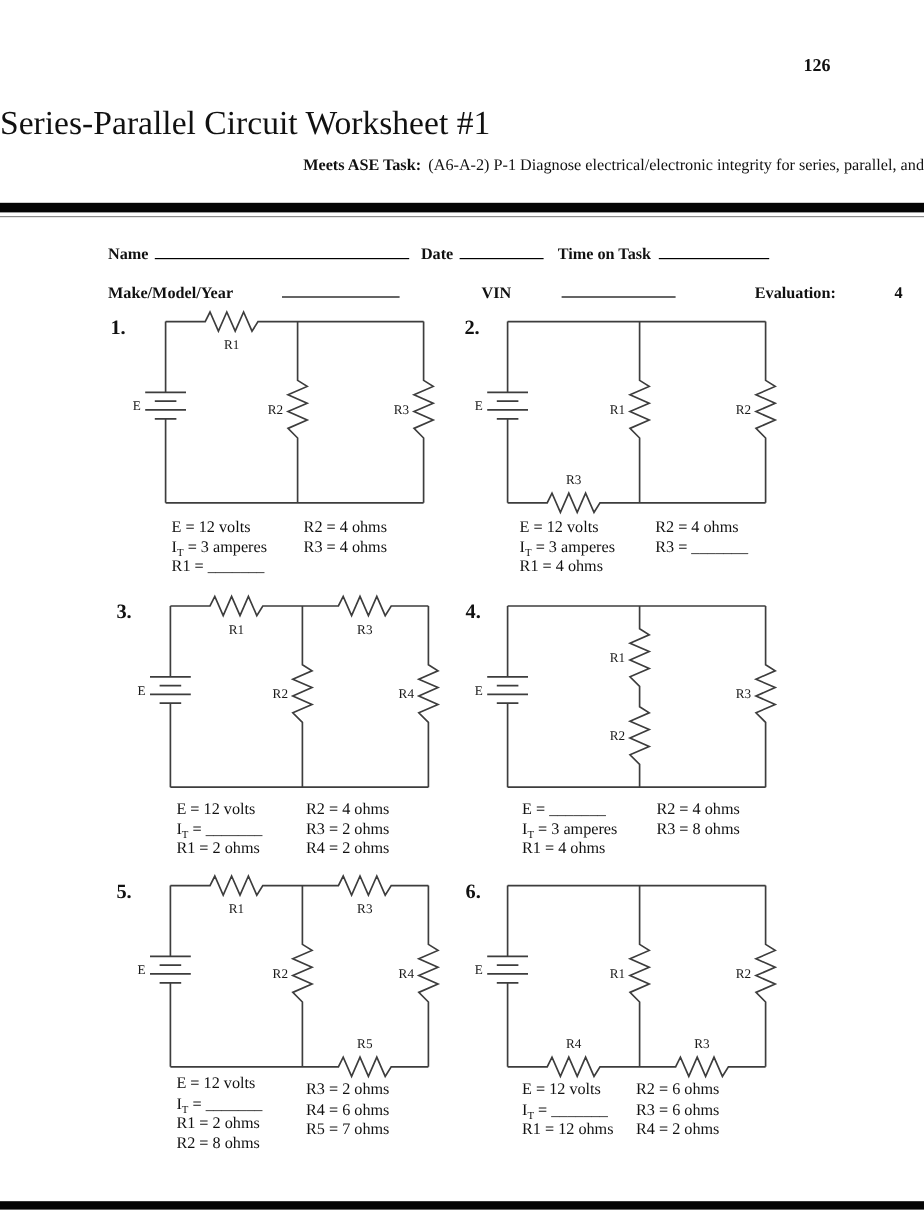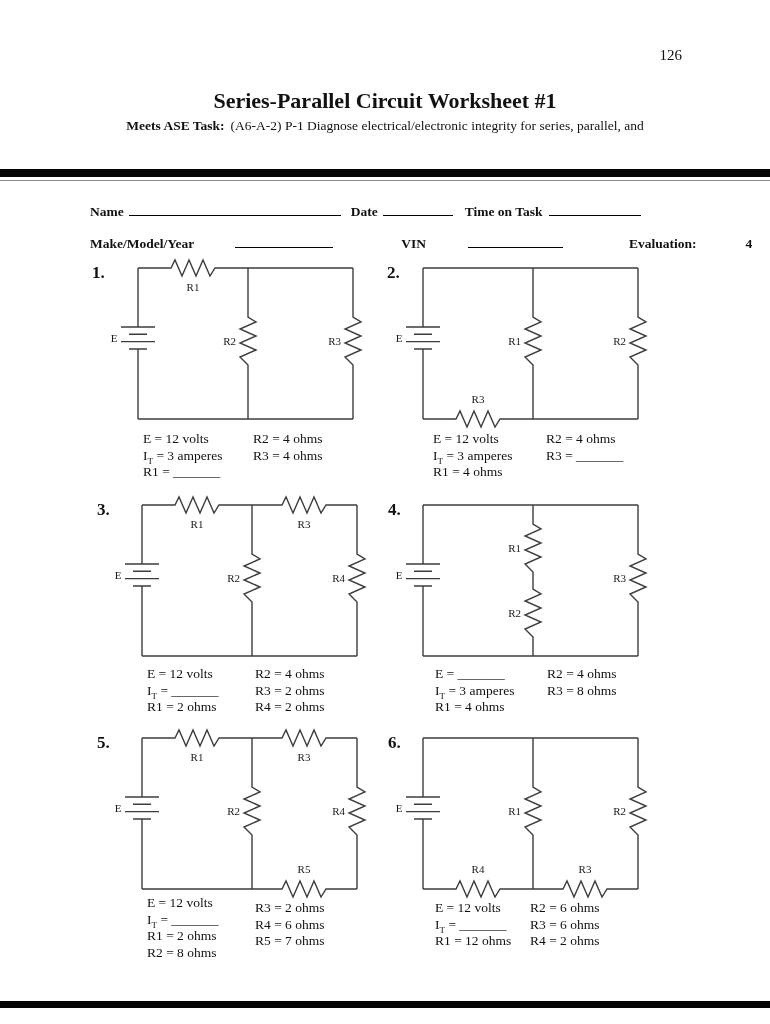--- a/index.html
+++ b/index.html
@@ -1,21 +1,21 @@
 <!DOCTYPE html>
 <html><head>
 <meta charset="utf-8">
 <style>
   html,body{margin:0;padding:0;background:#fff;}
   .page{position:relative;width:770px;height:1024px;background:#ffffff;overflow:hidden;
         font-family:"Liberation Serif",serif;color:#111;}
   .abs{position:absolute;}
-  .pagenum{top:47px;right:88px;font-weight:normal;font-size:15px;}
-  .title{top:88px;left:0;right:0;text-align:center;font-weight:bold;font-size:22px;}
-  .taskline1{top:118px;left:0;right:0;text-align:center;font-size:13.5px;}
+  .pagenum{top:47px;right:78px;font-weight:bold;font-size:15px;}
+  .title{top:88px;left:0;right:0;font-weight:normal;font-size:28px;}
+  .taskline1{top:130px;left:0;right:0;text-align:right;font-size:13.5px;}
   .taskline1 b{margin-right:6px;}
   .taskline2{top:140px;left:0;right:0;text-align:center;font-size:13.5px;}
   .rule{left:0;right:0;background:#050505;}
   .rule-top{top:169px;height:8px;}
   .rule-top-shadow{top:180px;height:1px;background:#8a8a8a;}
   .rule-bottom{top:1001px;height:7px;}
   .fieldrow{display:flex;align-items:baseline;font-weight:bold;font-size:13.5px;white-space:nowrap;}
   .row1{top:202px;left:90px;}
   .row2{top:234px;left:90px;gap:36px;}
   .blank{display:inline-block;border-bottom:1.4px solid #000;height:13px;}

